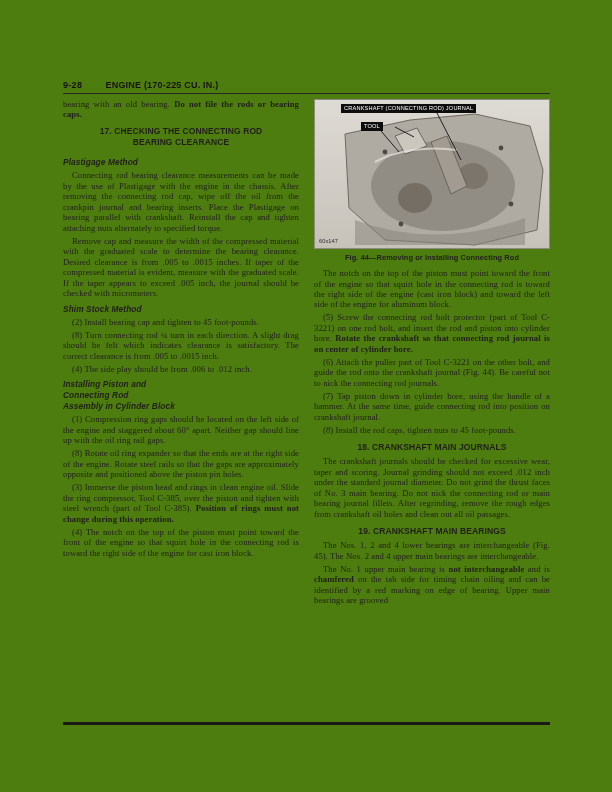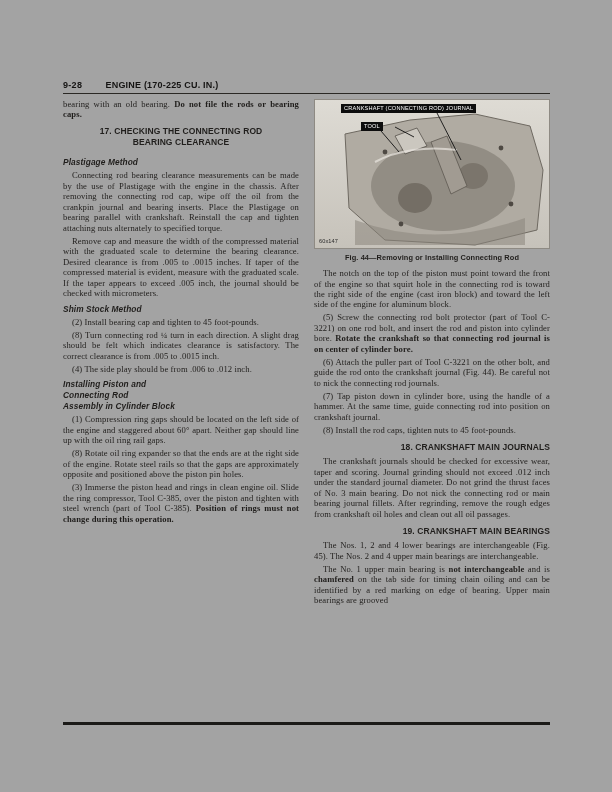--- a/index.html
+++ b/index.html
@@ -4,21 +4,21 @@
 <style>
   * { box-sizing: border-box; }
   html, body { margin: 0; padding: 0; }
   body {
     width: 612px; height: 792px;
     background: #fbfaf6;
     font-family: "Liberation Serif", serif;
   }
   .sheet {
     position: relative; width: 612px; height: 792px;
-    background: #a3a3a3; overflow: hidden; color: #1e1c1a;
+    background: #4d7c0f; overflow: hidden; color: #1e1c1a;
   }
   .header {
     position: absolute; left: 63px; top: 80px; width: 487px;
     font-family: "Liberation Sans", sans-serif;
     font-weight: bold; font-size: 9px; color: #151413;
   }
   .header .pagenum { display: inline-block; width: 40px; letter-spacing: .3px; }
   .header .runtitle { letter-spacing: .2px; }
   .headrule { position: absolute; left: 63px; top: 93px; width: 487px; height: 1px; background: #2a2824; }
   .cols { position: absolute; left: 63px; top: 99px; width: 487px; }
@@ -30,21 +30,21 @@
   .col-left { left: 0; }
   .col-right { left: 251px; }
   p.body { margin: 0 0 2.5px 0; text-indent: 9px; }
   p.noindent { text-indent: 0; }
   h2.section {
     font-family: "Liberation Sans", sans-serif;
     font-size: 8.5px; font-weight: bold; line-height: 1.3;
     text-align: center; margin: 6px 0 9px; letter-spacing: .1px;
   }
   h2.section .hline { display: block; }
-  h2.section-left { text-align: right; margin: 7px 0 3px; }
+  h2.section-left { text-align: center; margin: 7px 0 3px; }
   h3.sub {
     font-family: "Liberation Sans", sans-serif;
     font-style: italic; font-weight: bold; font-size: 8.3px;
     line-height: 1.3; margin: 5px 0 2.5px; text-align: left;
     white-space: pre-line;
   }
   figure.figure-wrap { margin: 0 0 5px 0; padding: 0; }
   .photo {
     position: relative; width: 236px; height: 150px;
     background: #d6d2cb; border: 1px solid #8e8a83;
@@ -97,20 +97,21 @@
       <p class="body"><span>(2) Install bearing cap and tighten to 45 foot-pounds.</span></p>
       <p class="body"><span>(8) Turn connecting rod ¼ turn in each direction. A slight drag should be felt which indicates clearance is satisfactory. The correct clearance is from .005 to .0015 inch.</span></p>
       <p class="body"><span>(4) The side play should be from .006 to .012 inch.</span></p>
 
       <h3 class="sub">Installing Piston and
 Connecting Rod
 Assembly in Cylinder Block</h3>
       <p class="body"><span>(1) Compression ring gaps should be located on the left side of the engine and staggered about 60° apart. Neither gap should line up with the oil ring rail gaps.</span></p>
       <p class="body"><span>(8) Rotate oil ring expander so that the ends are at the right side of the engine. Rotate steel rails so that the gaps are approximately opposite and positioned above the piston pin holes.</span></p>
       <p class="body"><span>(3) Immerse the piston head and rings in clean engine oil. Slide the ring compressor, Tool C-385, over the piston and tighten with steel wrench (part of Tool C-385). </span><b>Position of rings must not change during this operation.</b></p>
+      <p class="body"><span>(4) The notch on the top of the piston must point toward the front of the engine so that squirt hole in the connecting rod is toward the right side of the engine for cast iron block.</span></p>
     </div>
 
     <div class="col col-right">
 
       <figure class="figure-wrap">
         <div class="photo">
           <svg viewBox="0 0 234 148" width="234" height="148">
             <defs>
               <linearGradient id="g1" x1="0" y1="0" x2="0" y2="1">
                 <stop offset="0" stop-color="#dedbd4"></stop>

